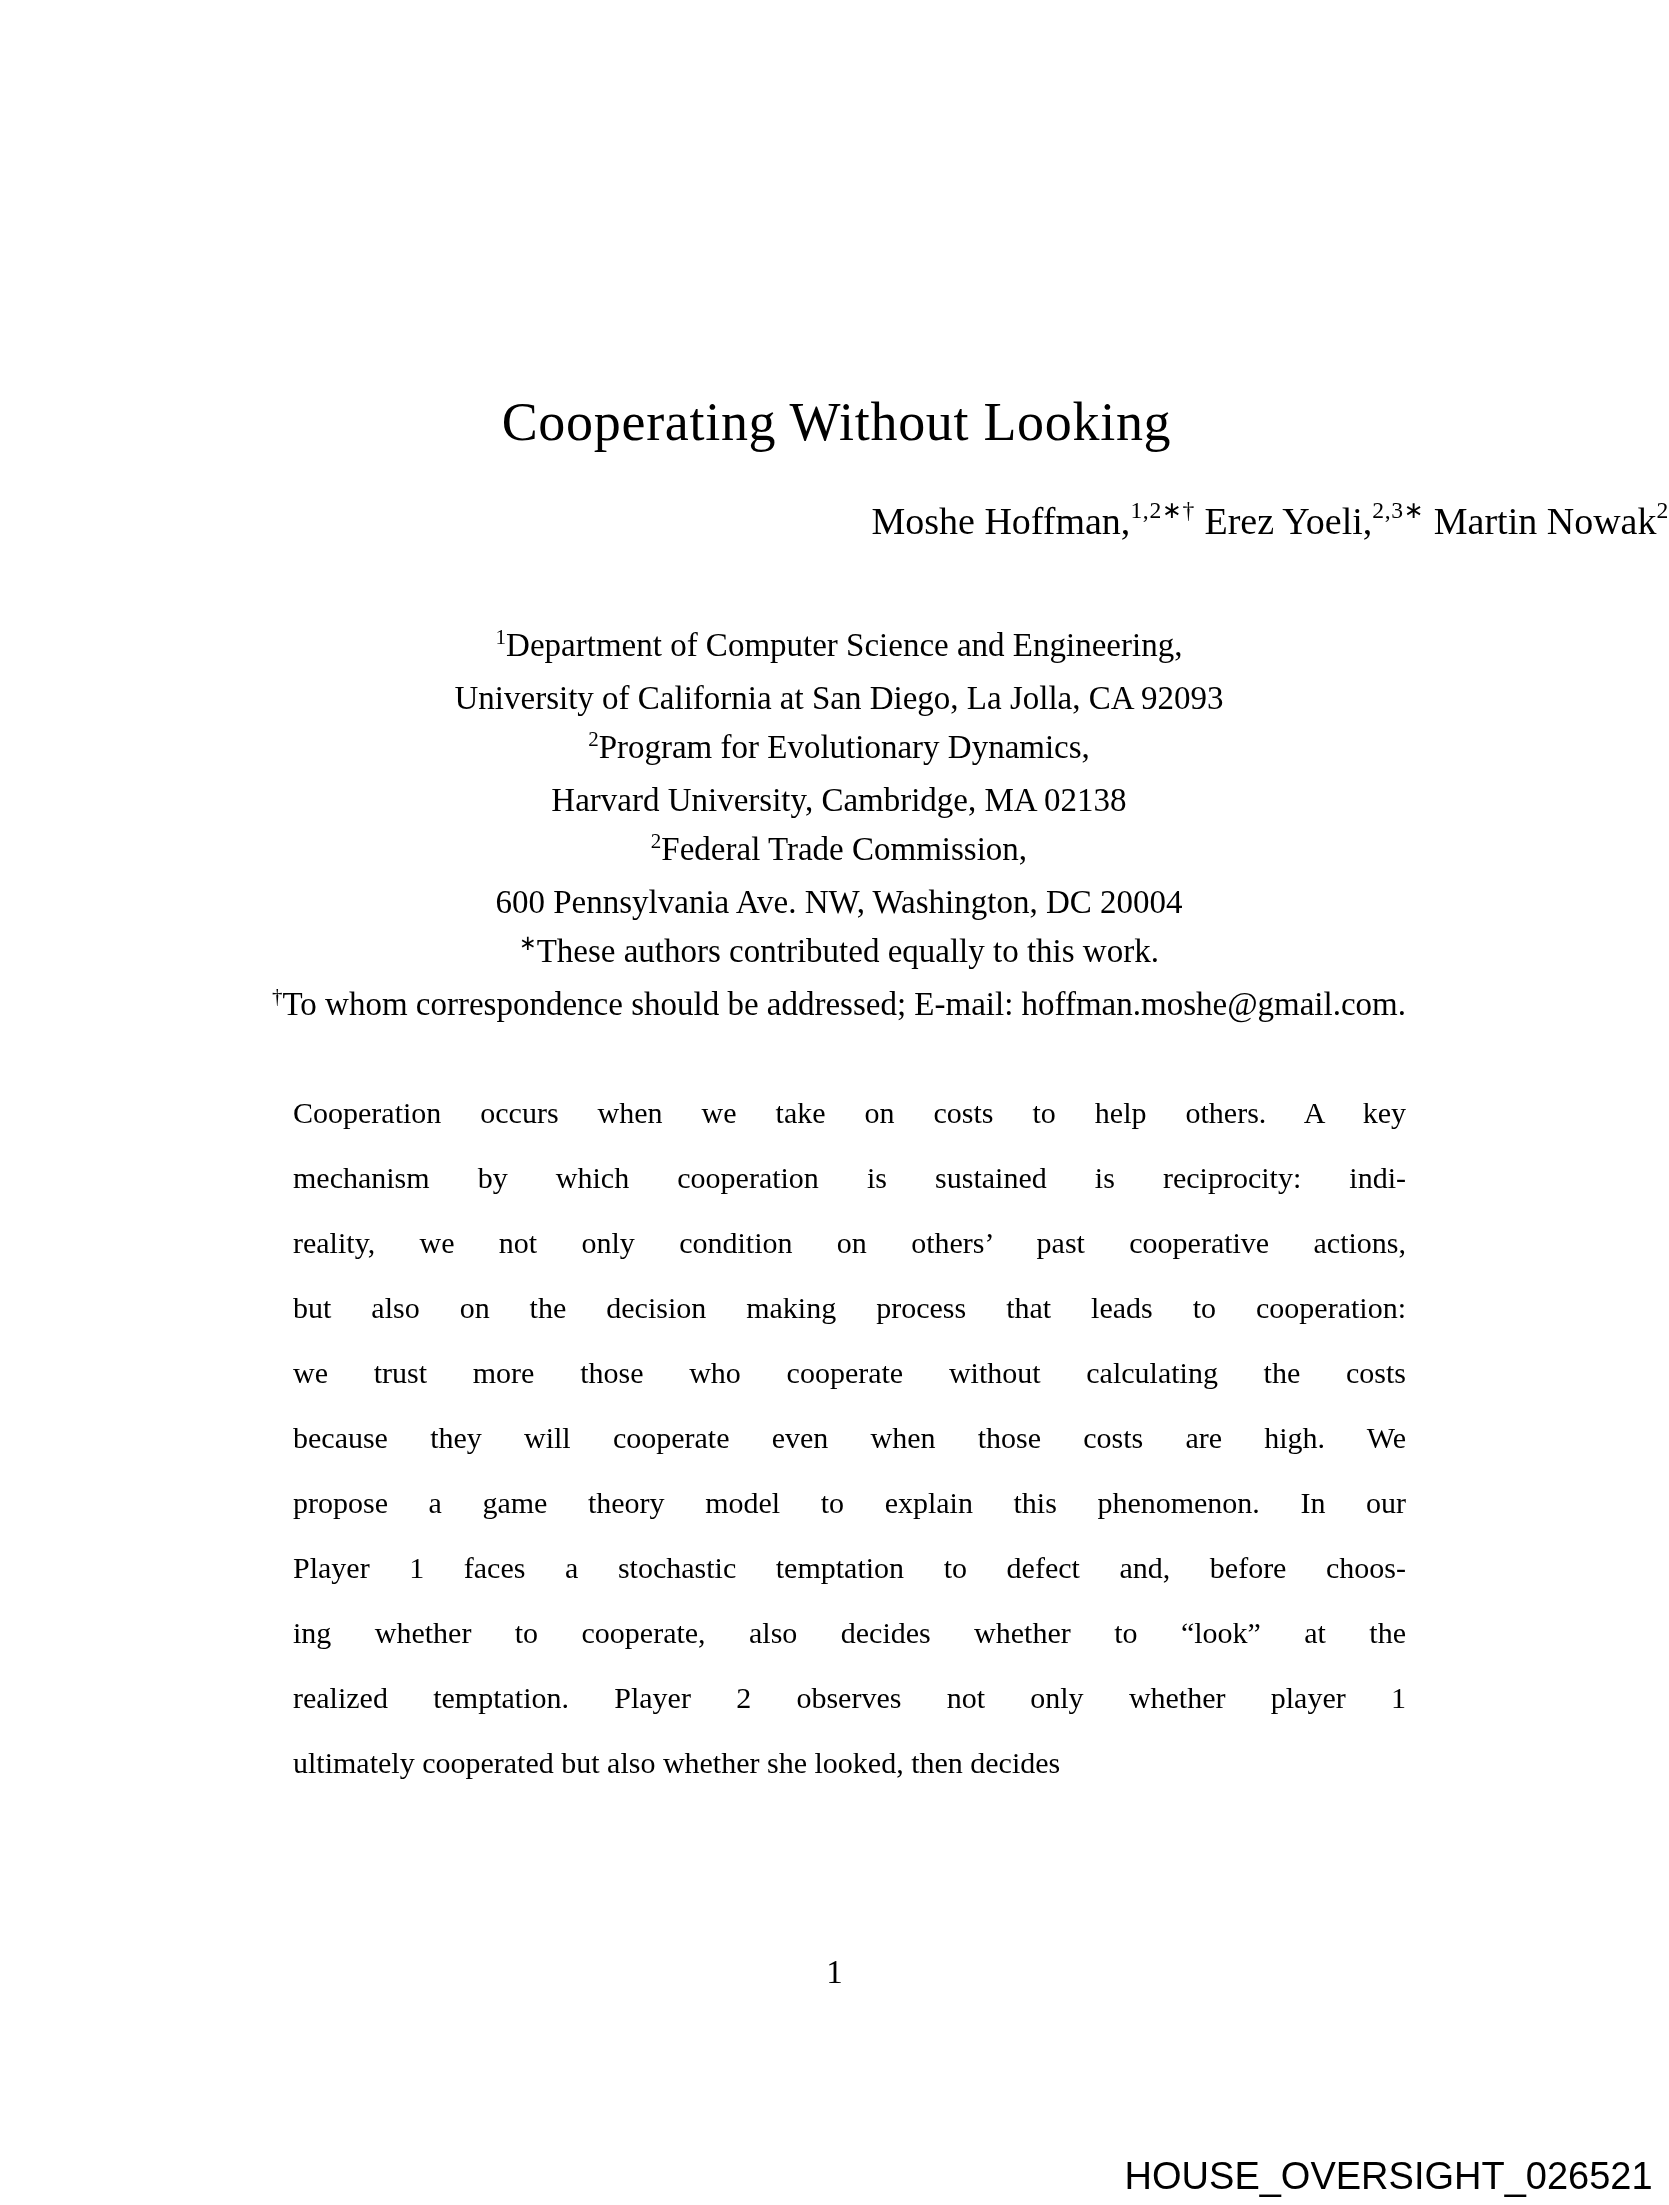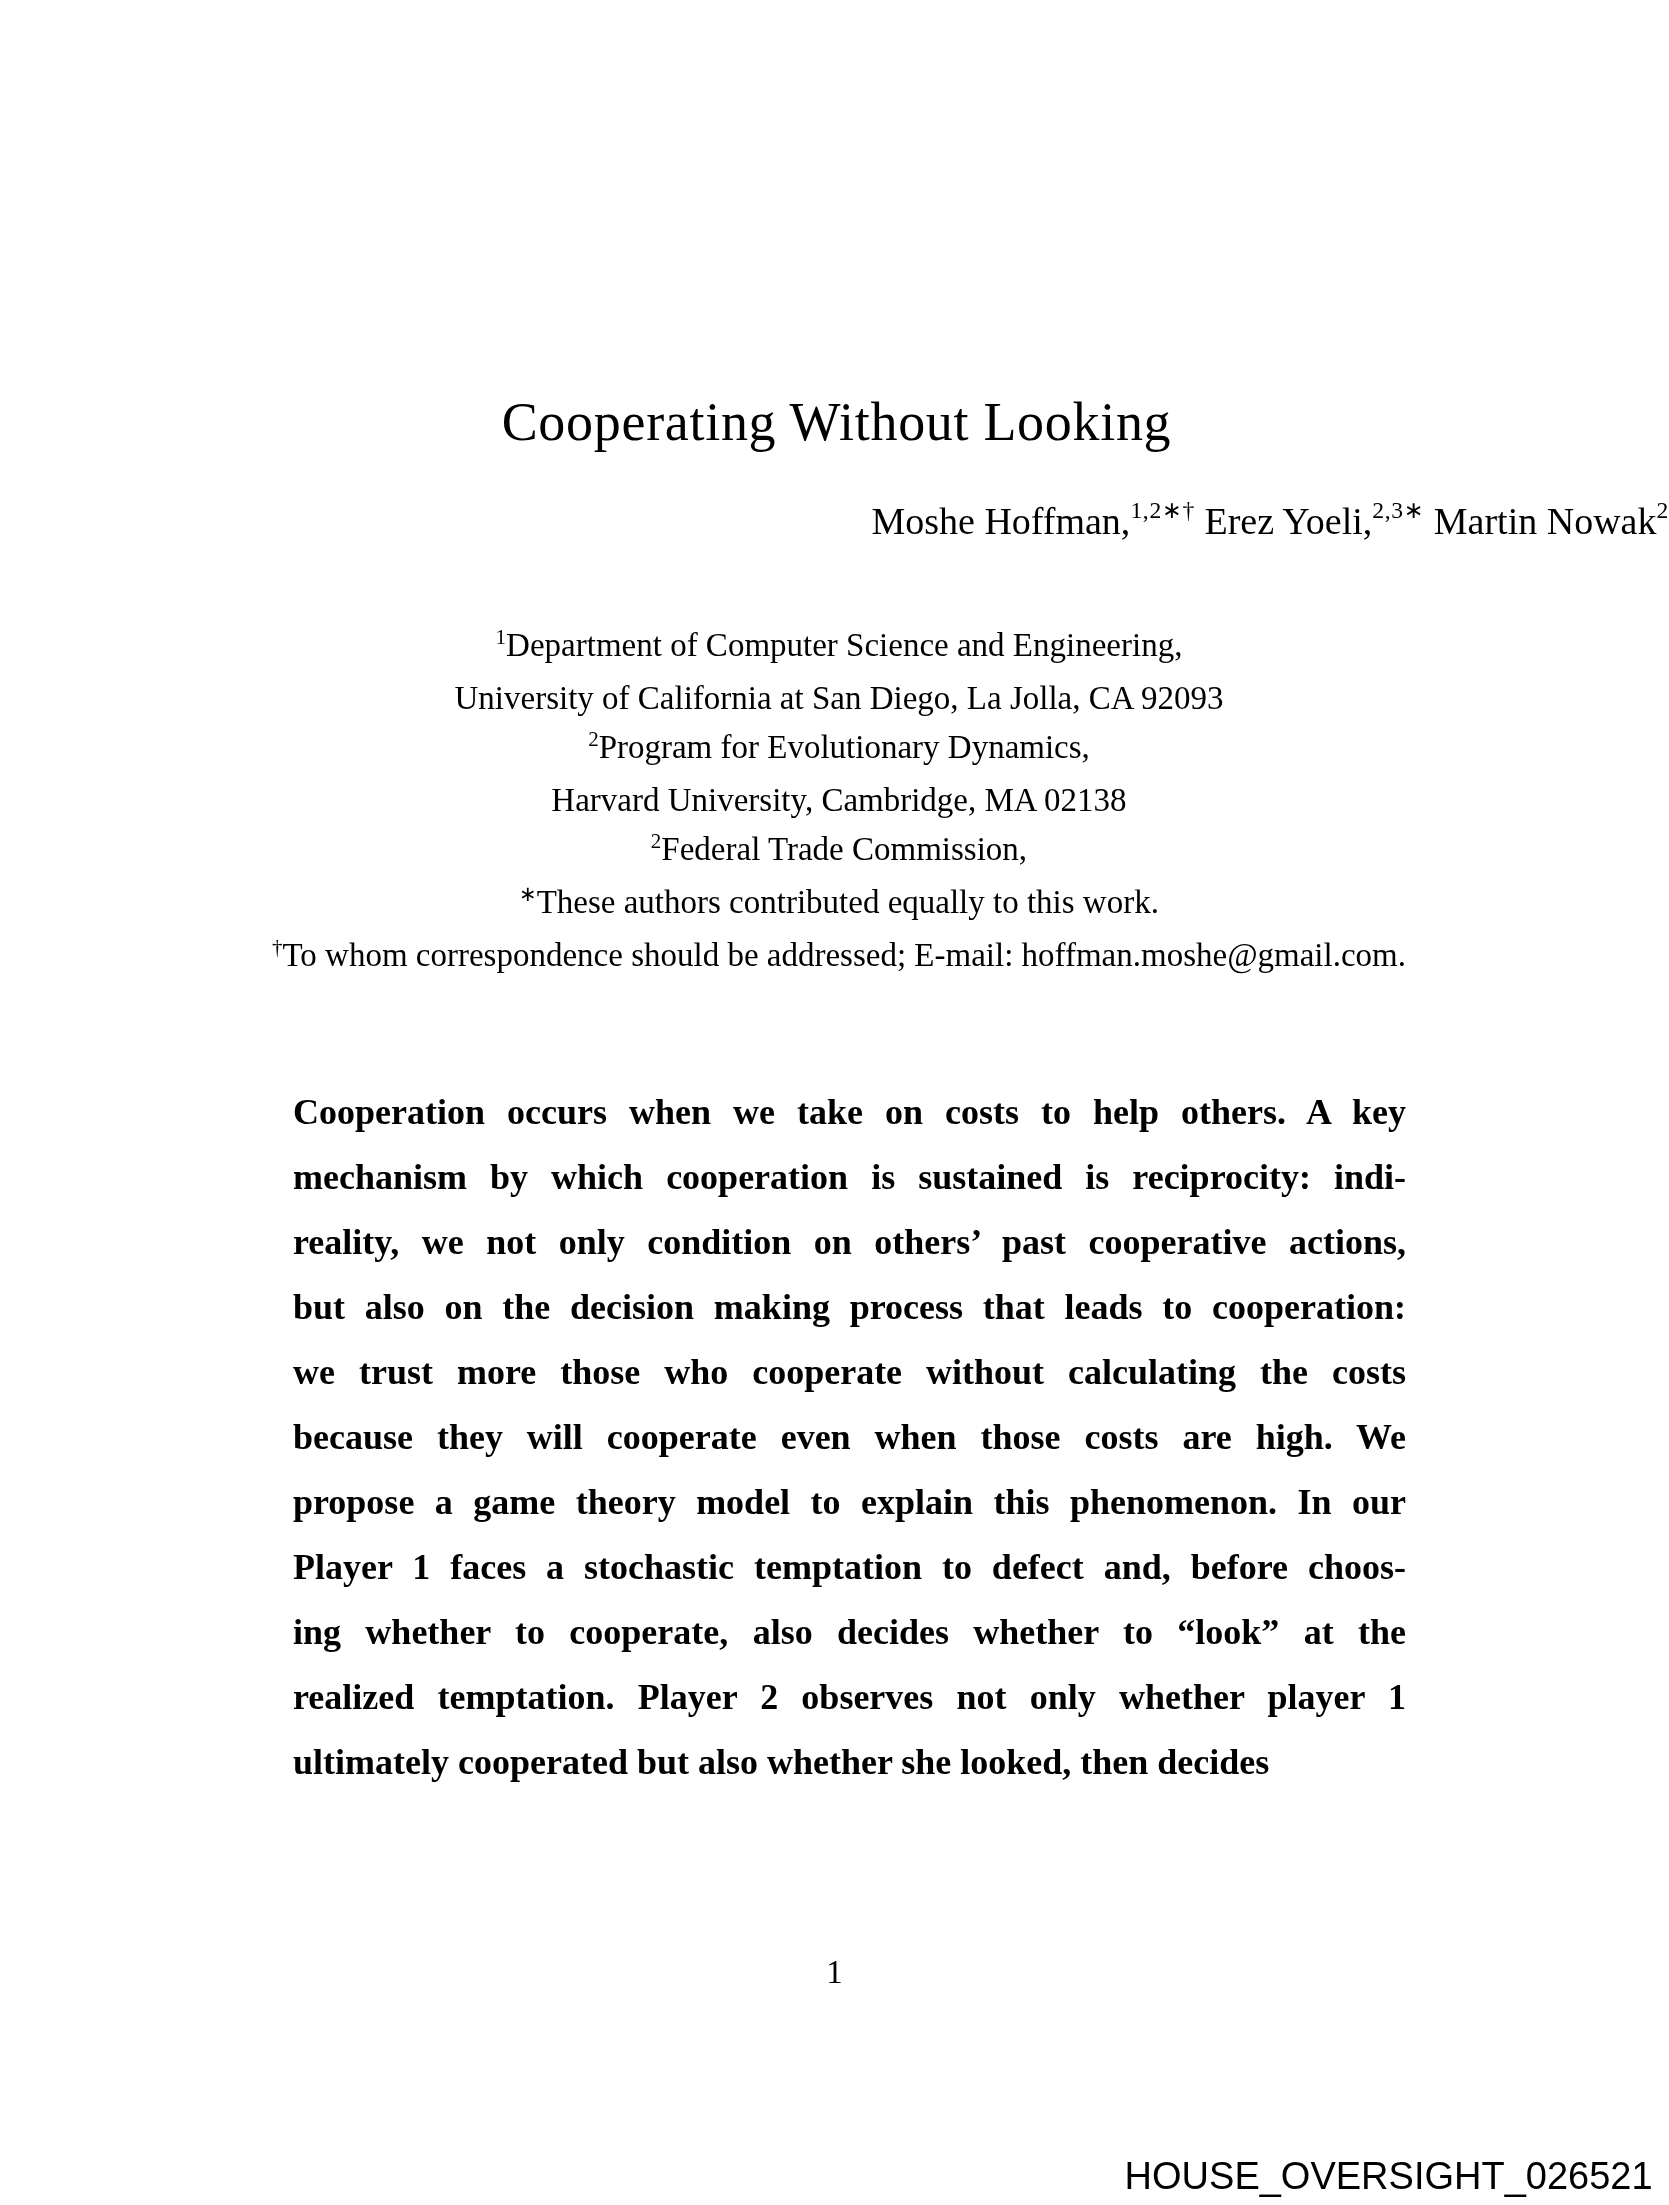--- a/index.html
+++ b/index.html
@@ -55,22 +55,22 @@
   .aff-sup {
     font-size: 21px;
     position: relative;
     top: -11.8px;
   }
   .abstract {
     position: absolute;
     left: 293px;
     width: 1113px;
     top: 1080px;
-    font-size: 36px;
-    font-weight: bold;
+    font-size: 30px;
+    font-weight: normal;
     line-height: 65px;
   }
   .abs-line {
     height: 65px;
     text-align: justify;
     text-align-last: justify;
   }
   .abs-line.last {
     text-align-last: left;
   }
@@ -96,20 +96,21 @@
 
 <div class="page">
   <h1 class="title">Cooperating Without Looking</h1>
   <div class="authors"><span>Moshe Hoffman,</span><span class="seg-sup">1,2∗†</span><span> Erez Yoeli,</span><span class="seg-sup">2,3∗</span><span> Martin Nowak</span><span class="seg-sup">2</span></div>
   <div class="affiliations">
       <div class="aff-line"><span class="aff-sup">1</span><span>Department of Computer Science and Engineering,</span></div>
       <div class="aff-line"><span>University of California at San Diego, La Jolla, CA 92093</span></div>
       <div class="aff-line"><span class="aff-sup">2</span><span>Program for Evolutionary Dynamics,</span></div>
       <div class="aff-line"><span>Harvard University, Cambridge, MA 02138</span></div>
       <div class="aff-line"><span class="aff-sup">2</span><span>Federal Trade Commission,</span></div>
+      <div class="aff-line"><span>600 Pennsylvania Ave. NW, Washington, DC 20004</span></div>
       <div class="aff-line"><span class="aff-sup">∗</span><span>These authors contributed equally to this work.</span></div>
       <div class="aff-line"><span class="aff-sup">†</span><span>To whom correspondence should be addressed; E-mail: hoffman.moshe@gmail.com.</span></div>
     </div>
   <div class="abstract">
       <div class="abs-line">Cooperation occurs when we take on costs to help others.  A key</div>
       <div class="abs-line">mechanism by which cooperation is sustained is reciprocity:  indi-</div>
       <div class="abs-line">reality, we not only condition on others’ past cooperative actions,</div>
       <div class="abs-line">but also on the decision making process that leads to cooperation:</div>
       <div class="abs-line">we trust more those who cooperate without calculating the costs</div>
       <div class="abs-line">because they will cooperate even when those costs are high.  We</div>

